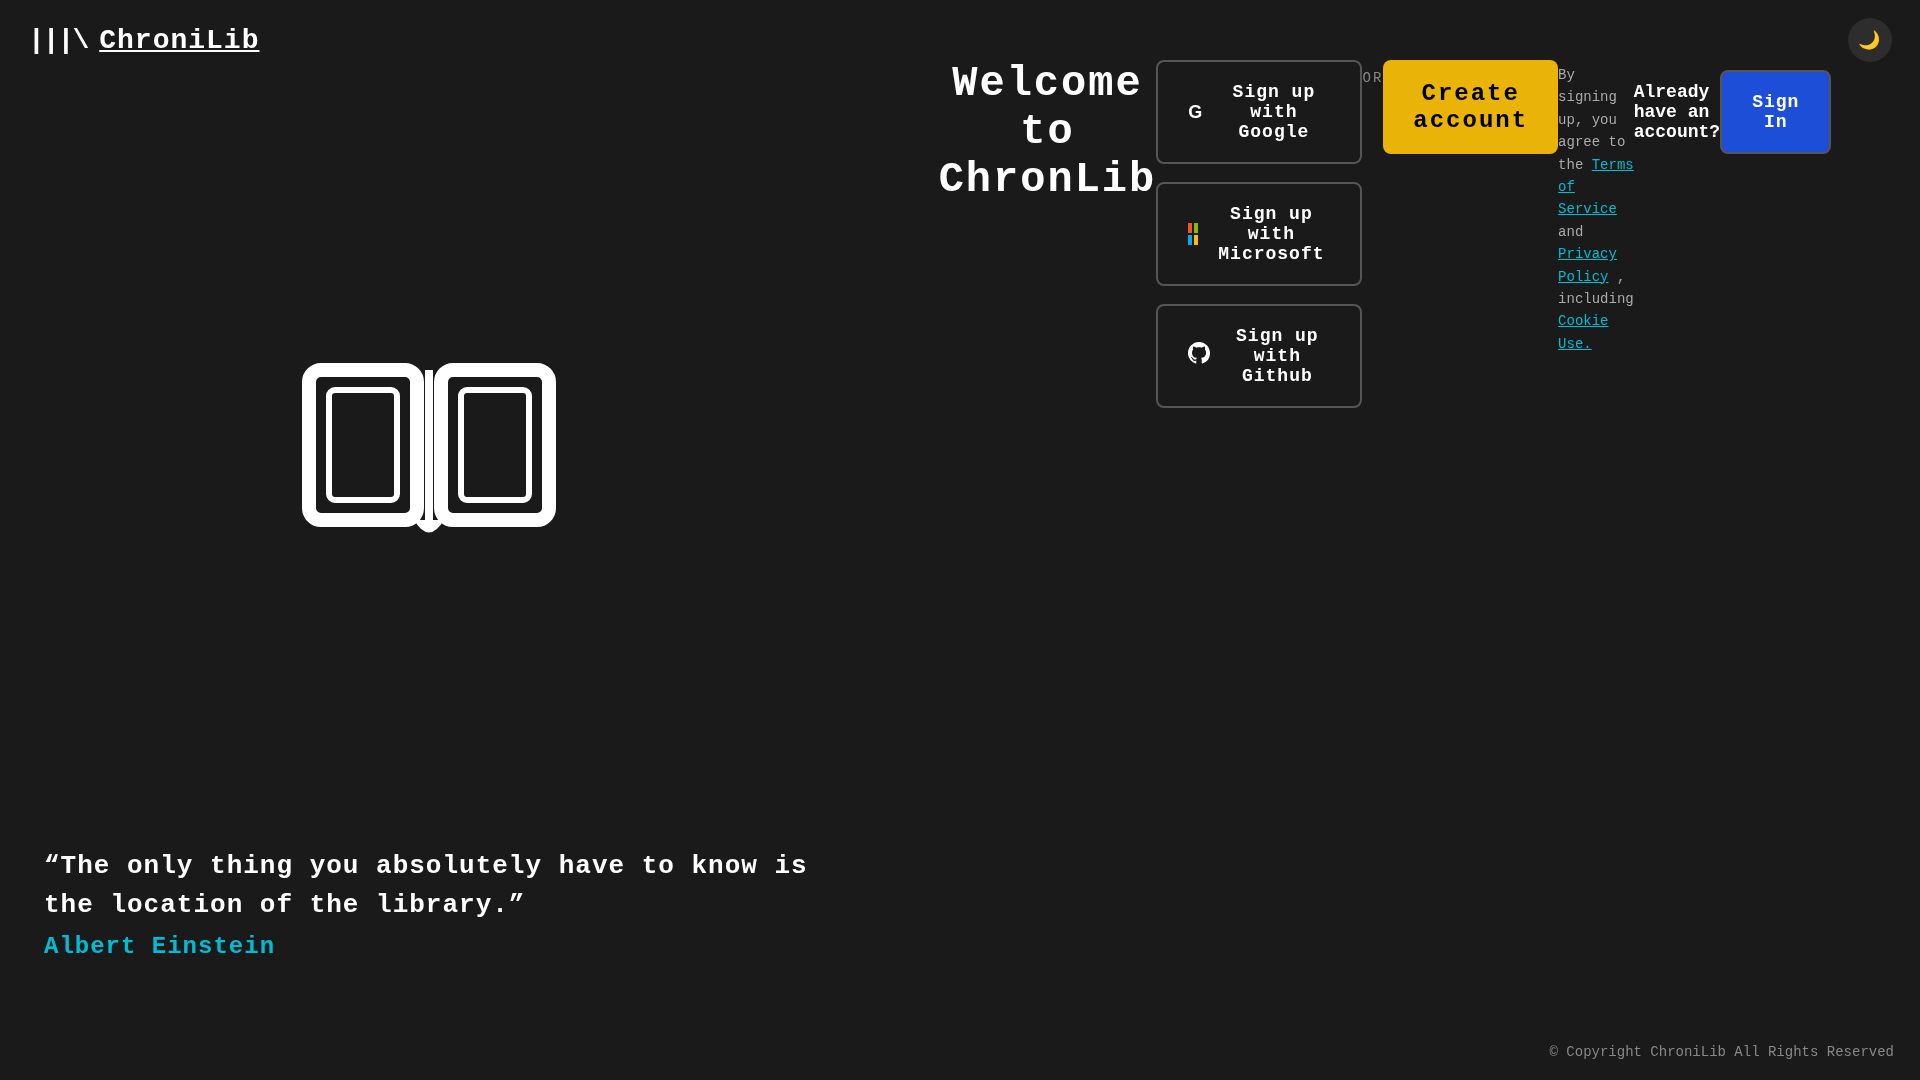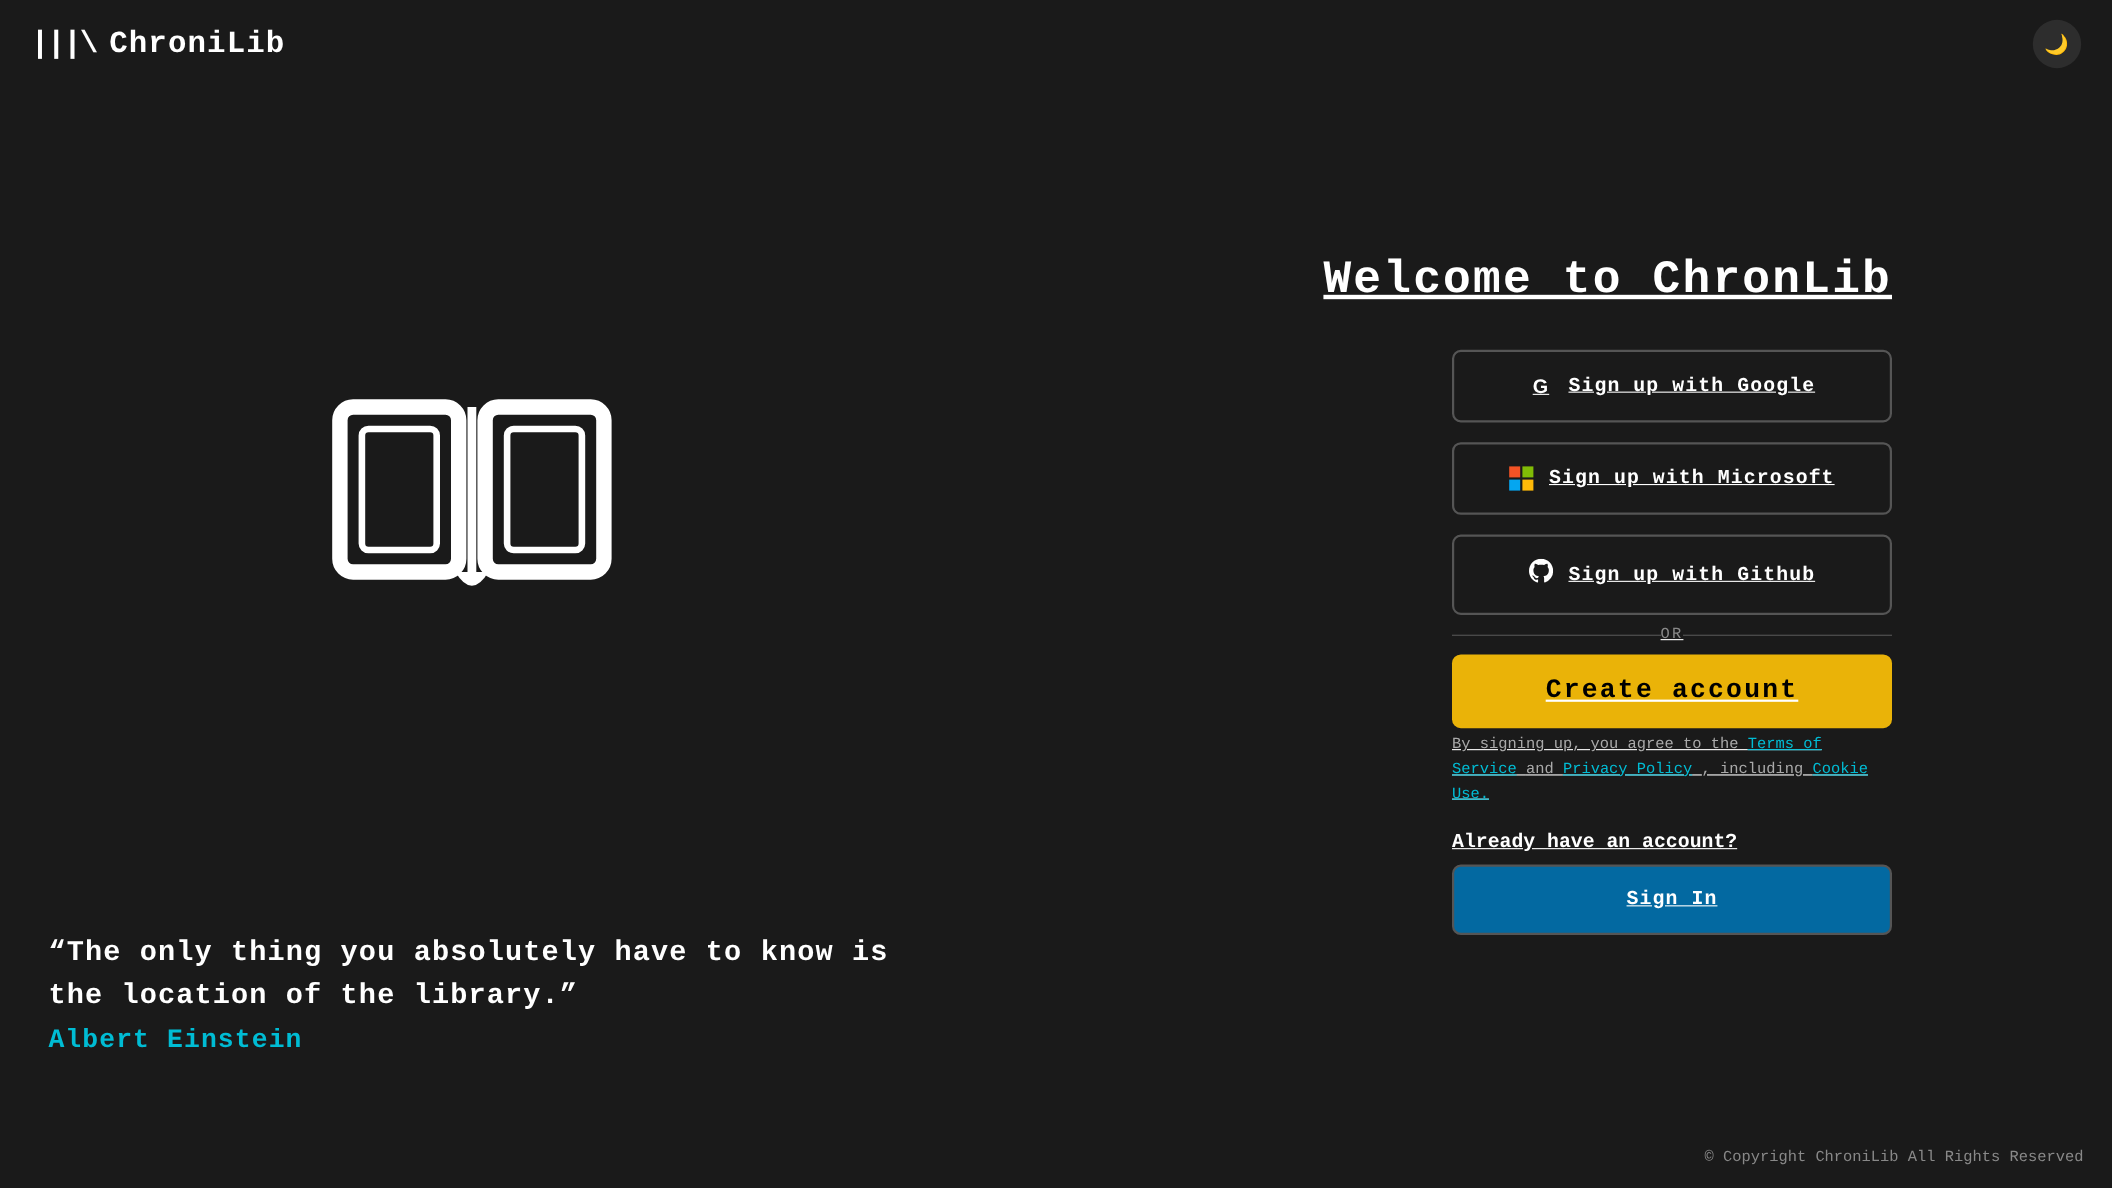--- a/index.html
+++ b/index.html
@@ -41,20 +41,21 @@
       font-size: 28px;
       font-weight: bold;
       letter-spacing: -2px;
     }
 
     .logo-text {
       font-size: 28px;
       font-weight: bold;
       color: #ffffff;
       letter-spacing: 1px;
+      text-decoration: underline;
     }
 
     .theme-toggle {
       width: 44px;
       height: 44px;
       border-radius: 50%;
       background-color: #2d2d2d;
       border: none;
       display: flex;
       align-items: center;
@@ -115,25 +116,24 @@
     }
 
     
     .right-panel {
       position: absolute;
       right: 0;
       top: 0;
       width: 1070px;
       height: 1080px;
       display: flex;
-      flex-direction: column;
-      align-items: flex-end;
+      flex-direction: row;
+      align-items: flex-start;
       justify-content: center;
       padding: 60px 200px;
-      text-decoration: underline;
     }
 
     .welcome-title {
       font-size: 42px;
       font-weight: bold;
       color: #ffffff;
       margin-bottom: 40px;
       font-family: 'Courier New', Courier, monospace;
       letter-spacing: 2px;
       text-align: center;
@@ -223,24 +223,24 @@
       color: #ffffff;
       font-family: 'Courier New', Courier, monospace;
       margin-top: 22px;
       width: 100%;
       max-width: 400px;
     }
 
     .sign-in-btn {
       width: 100%;
       max-width: 400px;
-      padding: 20px 40px;
+      padding: 20px 30px;
       border-radius: 8px;
       border: 2px solid #555555;
-      background-color: #0369a1;
+      background-color: #1d4ed8;
       color: #ffffff;
       font-size: 18px;
       font-weight: bold;
       font-family: 'Courier New', Courier, monospace;
       cursor: pointer;
       letter-spacing: 1px;
       margin-top: 10px;
       transition: background-color 0.2s;
     }
 

